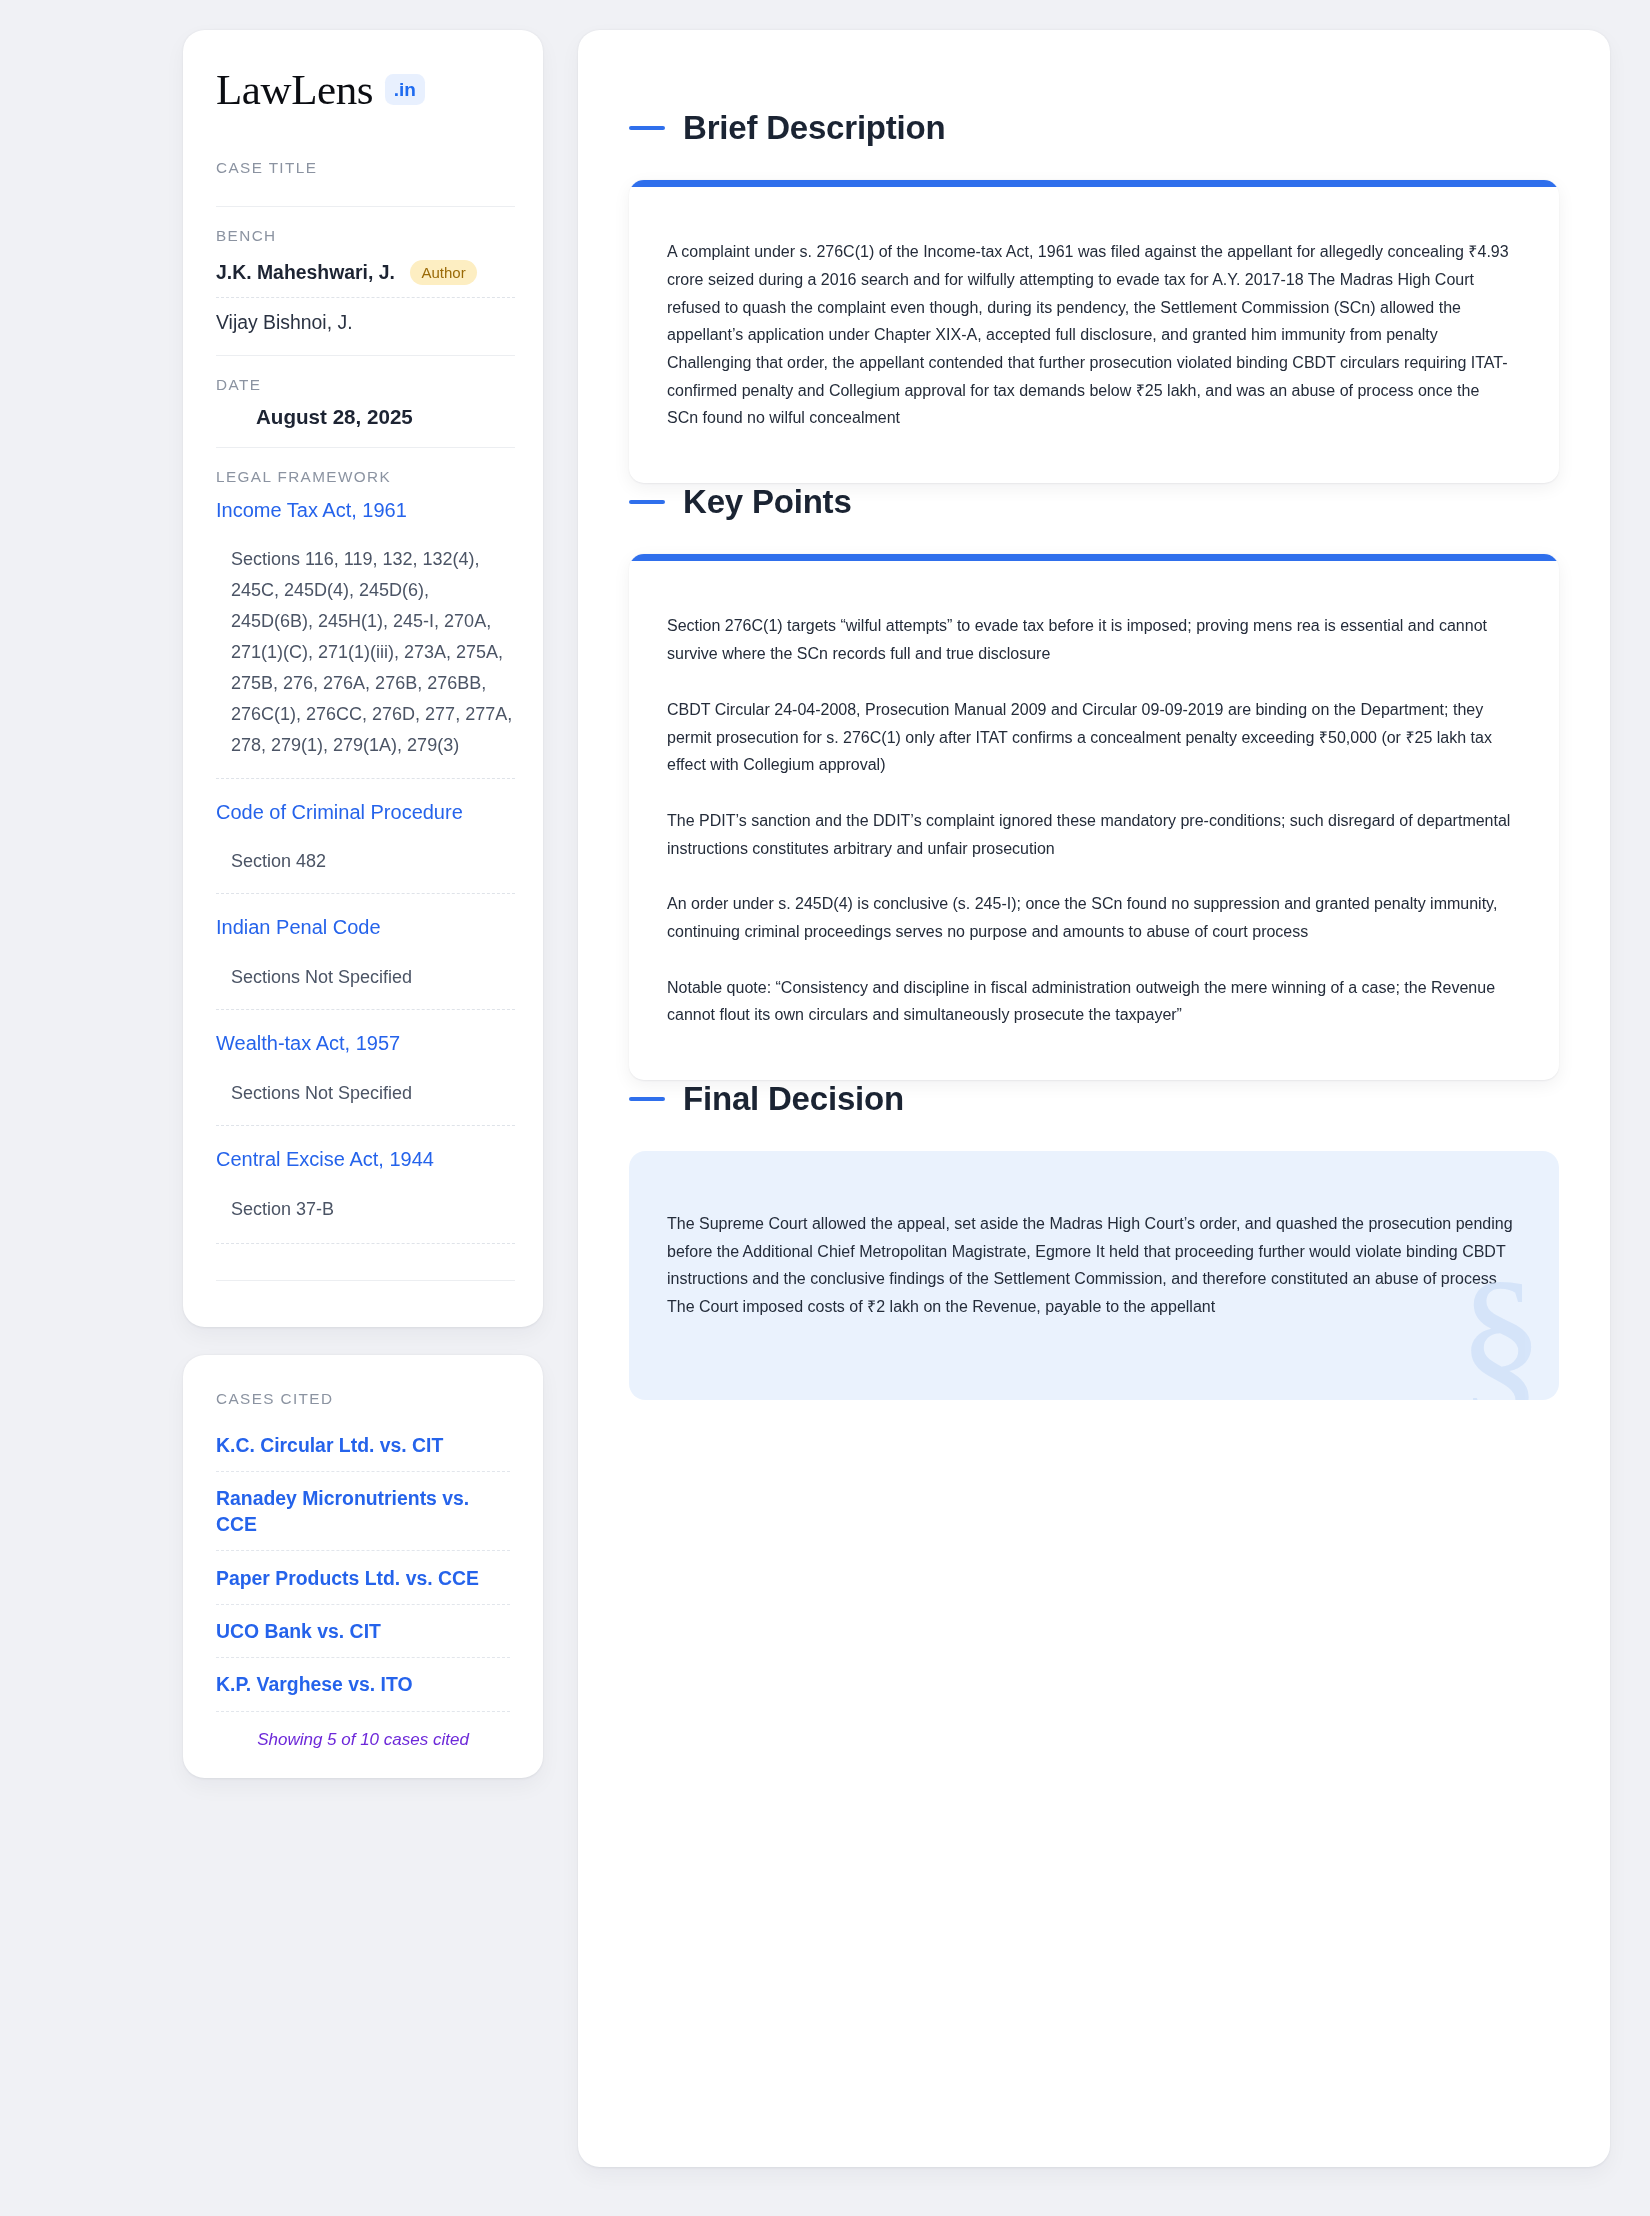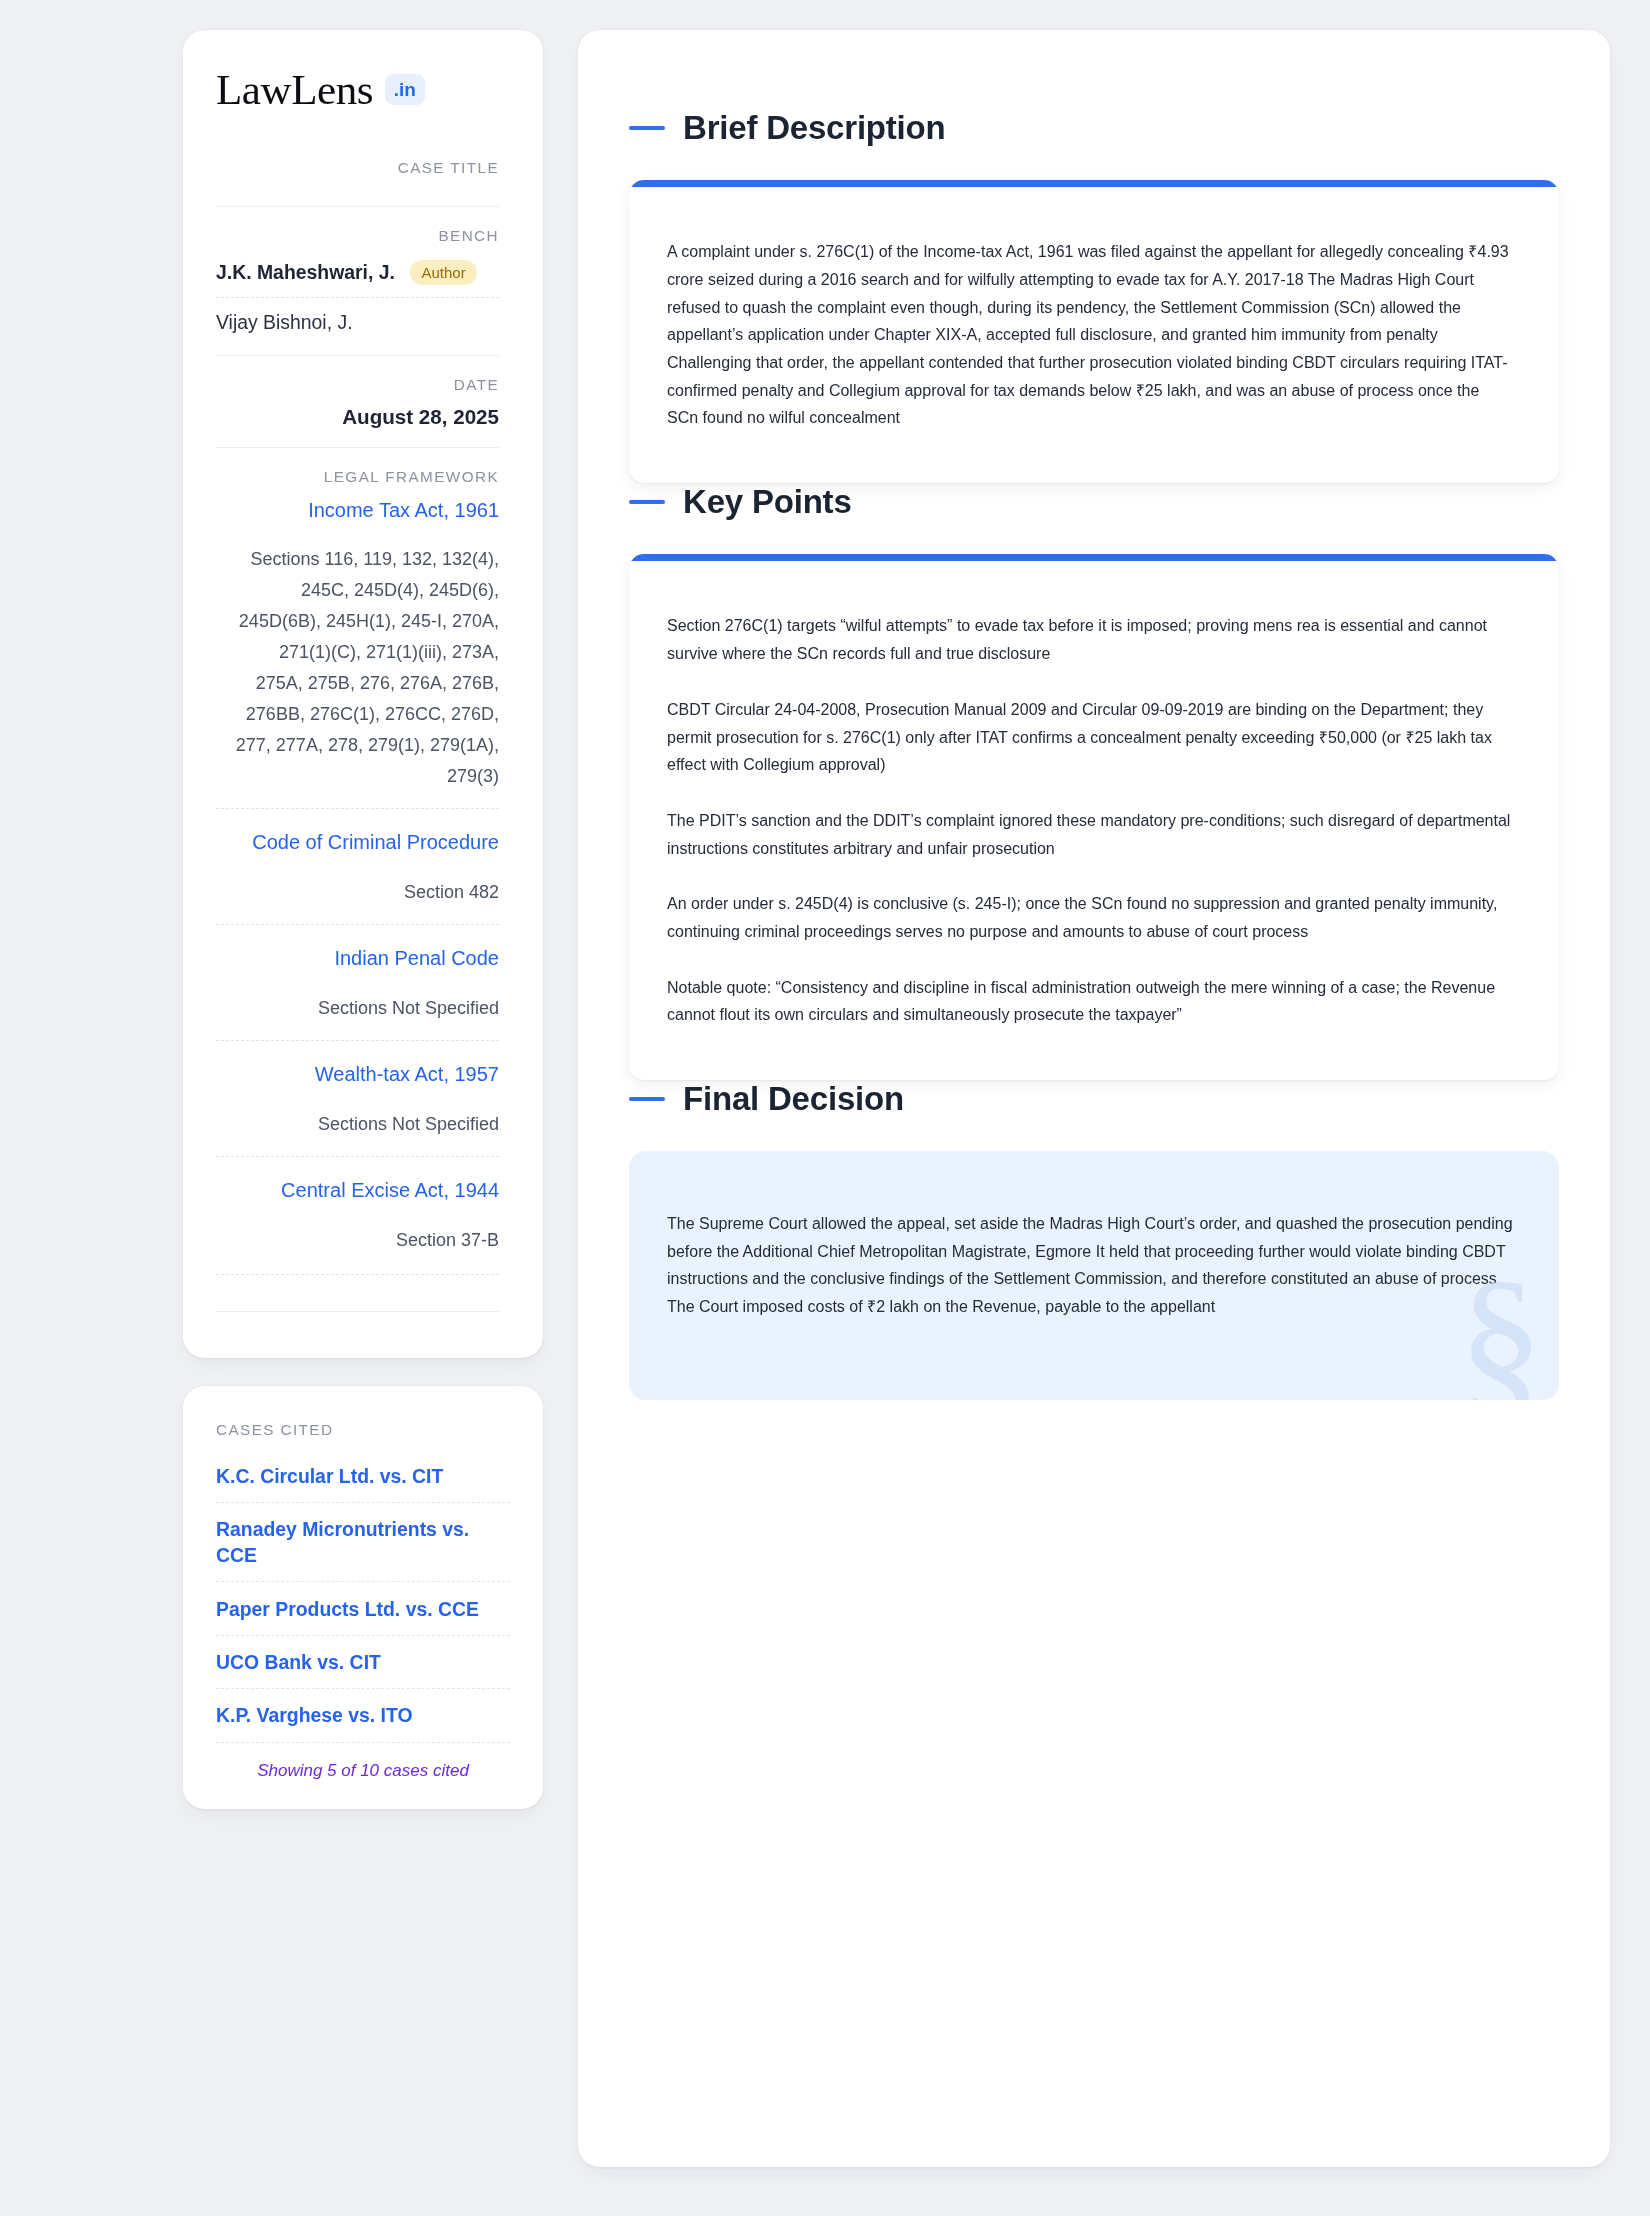--- a/index.html
+++ b/index.html
@@ -28,21 +28,21 @@
     flex-direction: column;
     gap: 28px;
   }
 
   .card {
     background: #ffffff;
     border-radius: 21.5px;
     box-shadow: 0 0.8px 2.5px rgba(16,24,40,.07), 0 8.3px 21.5px rgba(16,24,40,.045);
   }
 
-  .side-card { padding: 38px 44px 28px 33px; }
+  .side-card { padding: 38px 28px 28px 33px; }
 
   
   .logo-row {
     display: flex;
     align-items: center;
     gap: 11.6px;
     margin-bottom: 48px;
   }
   .logo-word {
     font-family: "Liberation Serif", serif;
@@ -54,21 +54,21 @@
   .logo-tld {
     background: #e8f0fe;
     color: #1f6bf0;
     font-size: 19px;
     font-weight: bold;
     border-radius: 8.3px;
     padding: 5.8px 9px 6.6px 9px;
     line-height: 1;
   }
 
-  .field { padding-bottom: 18px; text-align: right; }
+  .field { padding-bottom: 18px; }
   .field + .field { padding-top: 20px; border-top: 0.8px solid #eceef1; }
 
   .field-label {
     font-size: 15.3px;
     letter-spacing: 1.4px;
     color: #8b93a1;
     text-transform: uppercase;
     margin-bottom: 10.7px;
   }
 

